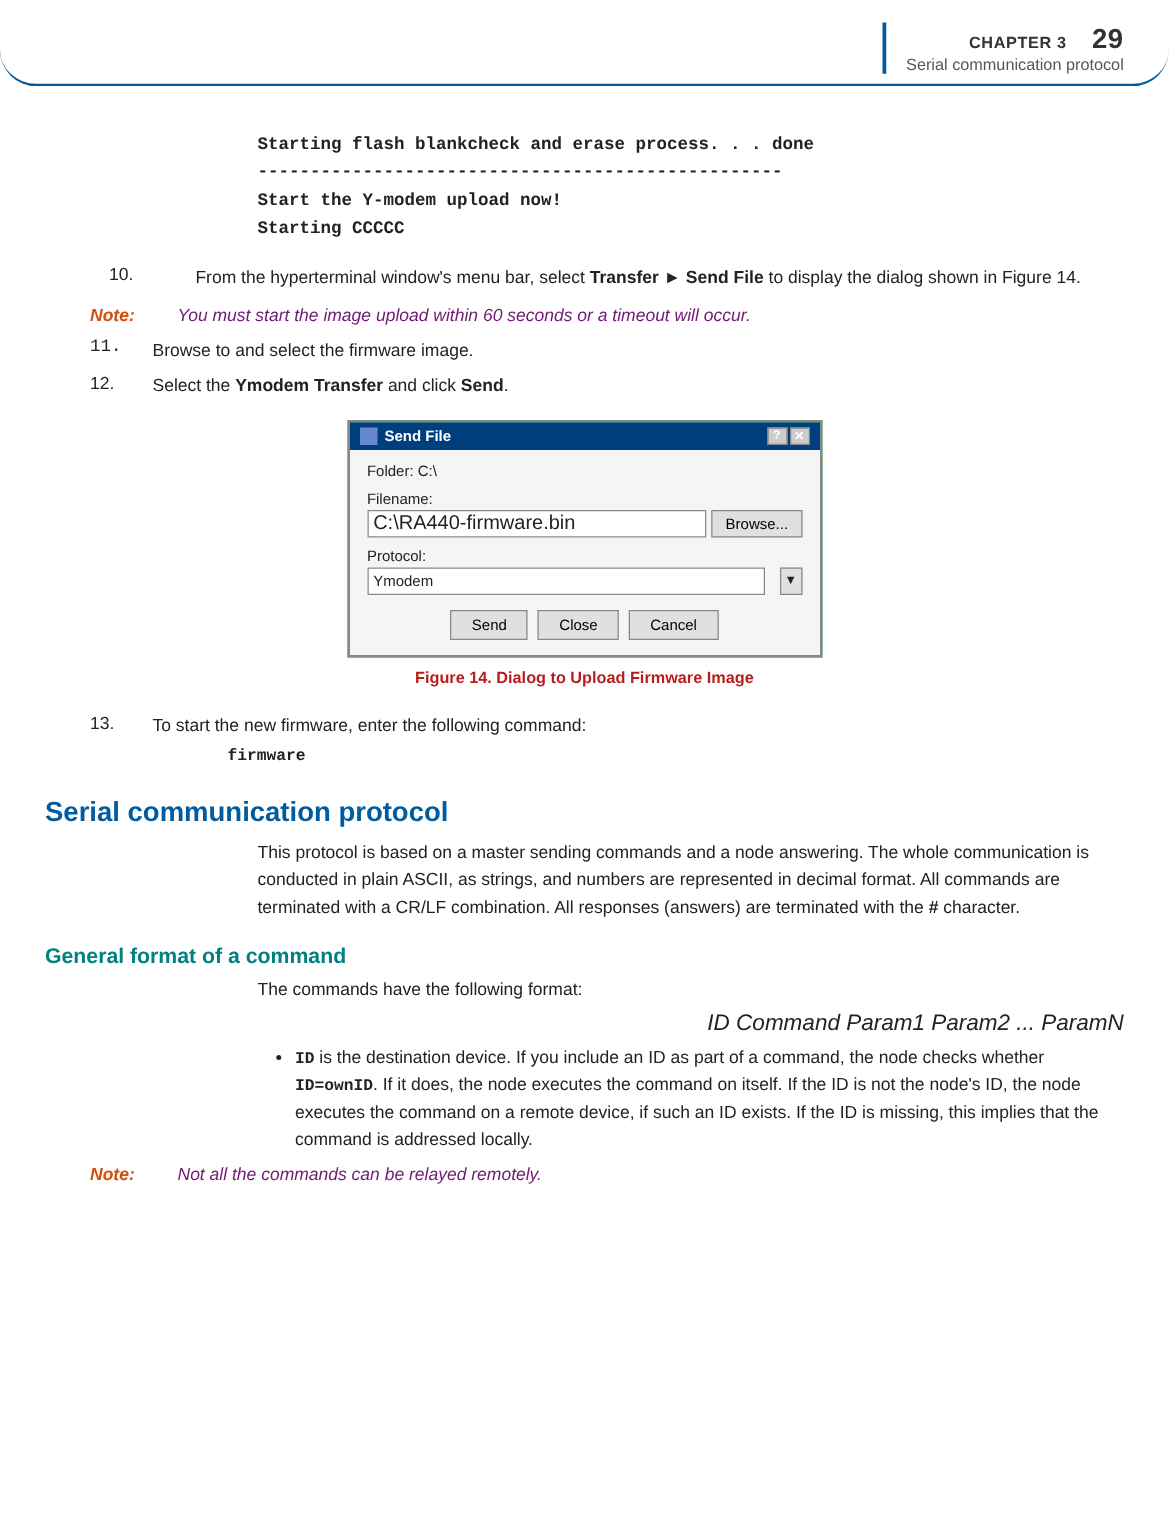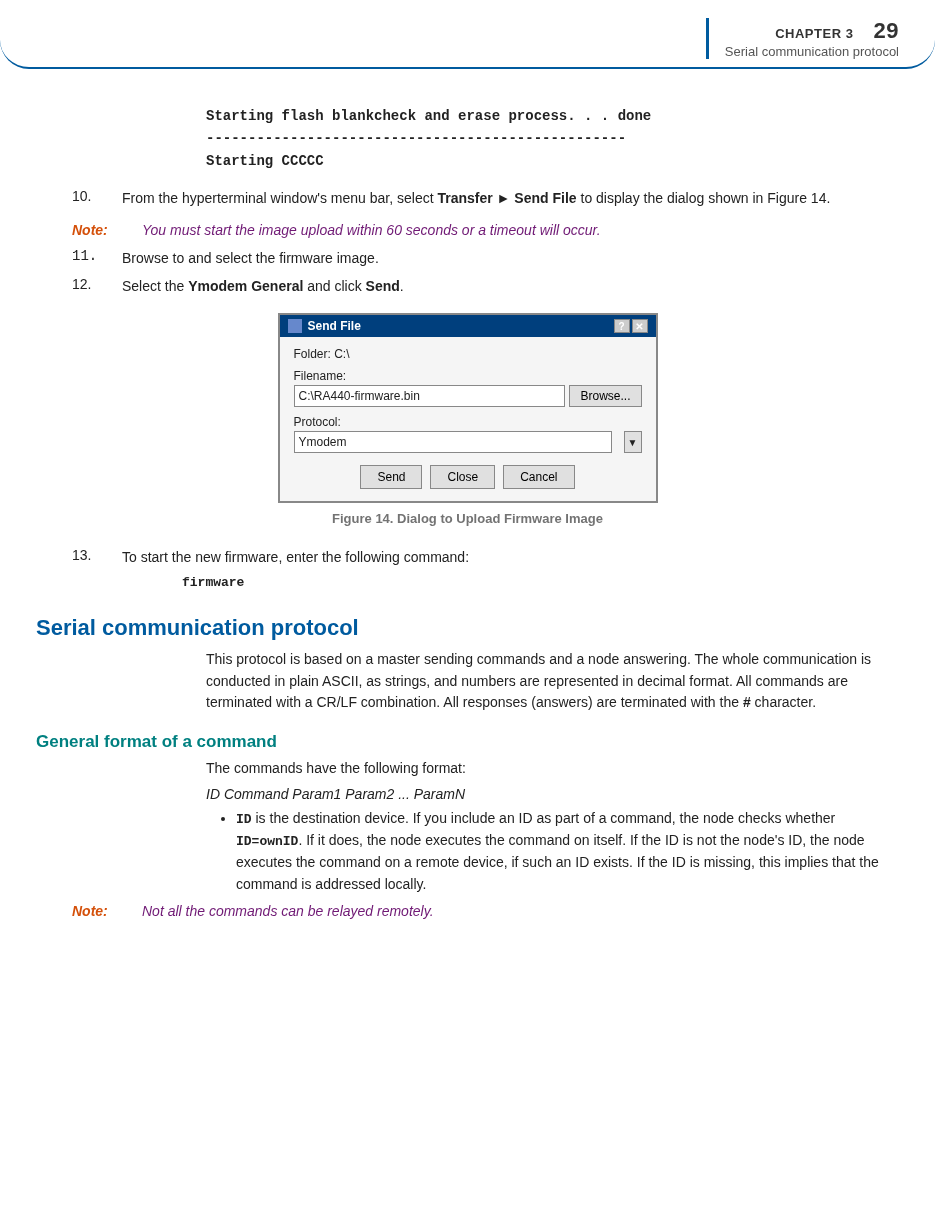--- a/index.html
+++ b/index.html
@@ -192,21 +192,21 @@
       background: #e0e0e0;
       padding: 0 16px;
       font-size: 12px;
       cursor: pointer;
     }
     .figure-caption {
       font-size: 13px;
       font-weight: bold;
       text-align: center;
       margin-top: 8px;
-      color: #737373;
+      color: #b91c1c;
     }
 
     
     code {
       font-family: 'Courier New', Courier, monospace;
       font-size: 13px;
       font-weight: bold;
     }
 
     
@@ -229,22 +229,23 @@
     .body-text {
       margin: 6px 0 6px 170px;
       font-size: 14px;
       line-height: 1.55;
       color: #222;
     }
 
     
     .command-format {
       font-style: italic;
-      font-size: 14px;
+      font-size: 18px;
       margin: 6px 0 6px 170px;
+      text-align: right;
     }
 
     
     .bullet-list {
       margin: 6px 0 6px 190px;
       padding-left: 10px;
     }
     .bullet-list li {
       margin: 4px 0;
       font-size: 14px;
@@ -277,44 +278,45 @@
         <div style="font-size:13px; color:#555;">Serial communication protocol</div>
       </div>
     </div>
   </div>
 
   <div class="content">
 
     <div class="code-block">
       <span class="code-line">Starting flash blankcheck and erase process. . . done</span>
       <span class="code-separator">--------------------------------------------------</span>
+      <span class="code-line">Start the Y-modem upload now!</span>
       <span class="code-line">Starting CCCCC</span>
     </div>
 
-    <div style="display:flex; margin: 12px 0; padding-left:36px;">
+    <div style="display:flex; margin: 12px 0; padding-left:36px;text-align:center;">
       <span style="min-width:50px; font-size:14px;">10.</span>
       <span style="flex:1; font-size:14px; line-height:1.55;">
         From the hyperterminal window's menu bar, select <strong>Transfer ► Send File</strong> to display the dialog shown in Figure 14.
       </span>
     </div>
 
     <div class="note-row">
       <span class="note-label">Note:</span>
       <span class="note-text">You must start the image upload within 60 seconds or a timeout will occur.</span>
     </div>
 
     <div style="display:flex; margin: 6px 0; padding-left:36px;">
       <span style="min-width:50px; font-size:14px;font-family:Liberation Mono, monospace;">11.</span>
       <span style="flex:1; font-size:14px; line-height:1.55;">Browse to and select the firmware image.</span>
     </div>
 
     <div style="display:flex; margin: 6px 0; padding-left:36px;">
       <span style="min-width:50px; font-size:14px;">12.</span>
       <span style="flex:1; font-size:14px; line-height:1.55;">
-        Select the <strong>Ymodem General</strong> and click <strong>Send</strong>.
+        Select the <strong>Ymodem Transfer</strong> and click <strong>Send</strong>.
       </span>
     </div>
 
     <div class="figure-container">
       <div class="dialog-mock">
         
         <div class="dialog-titlebar">
           <div class="dialog-titlebar-left">
             <span class="dialog-titlebar-icon"></span>
             <span>Send File</span>
@@ -326,21 +328,21 @@
         </div>
         
         <div class="dialog-body">
           <div class="dialog-field">
             <label>Folder: C:\</label>
           </div>
           <div class="dialog-field">
             <label>Filename:</label>
             <div class="dialog-input">
               <div class="dialog-textbox" style="display:flex;align-items:center;">
-                <span style="font-size:12px;">C:\RA440-firmware.bin</span>
+                <span style="font-size:16px;">C:\RA440-firmware.bin</span>
               </div>
               <button class="dialog-button">Browse...</button>
             </div>
           </div>
           <div class="dialog-field">
             <label>Protocol:</label>
             <div class="dialog-select-wrap">
               <div class="dialog-select" style="display:flex;align-items:center;">
                 <span style="font-size:12px;">Ymodem</span>
               </div>

